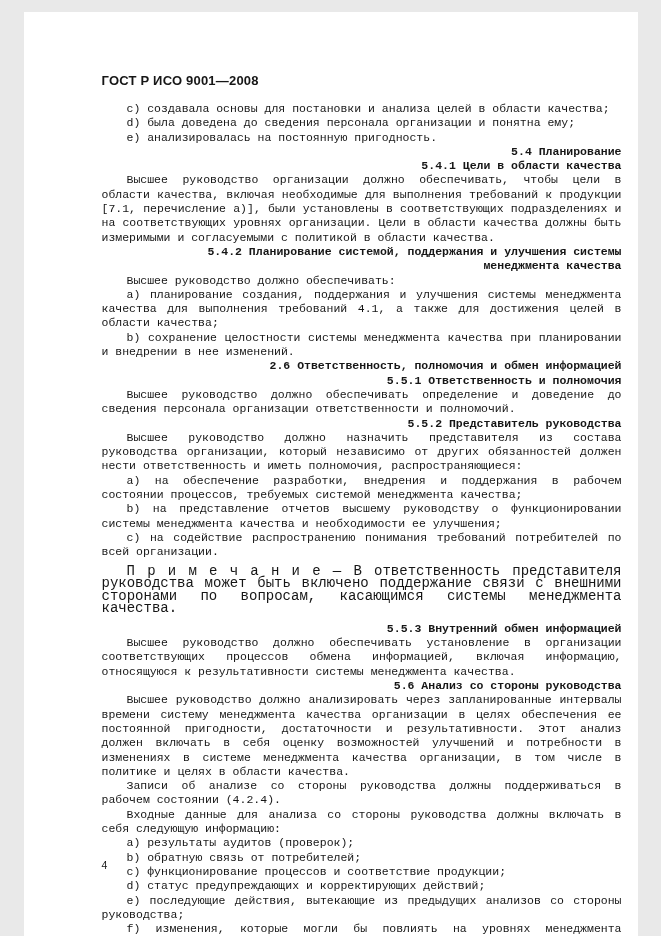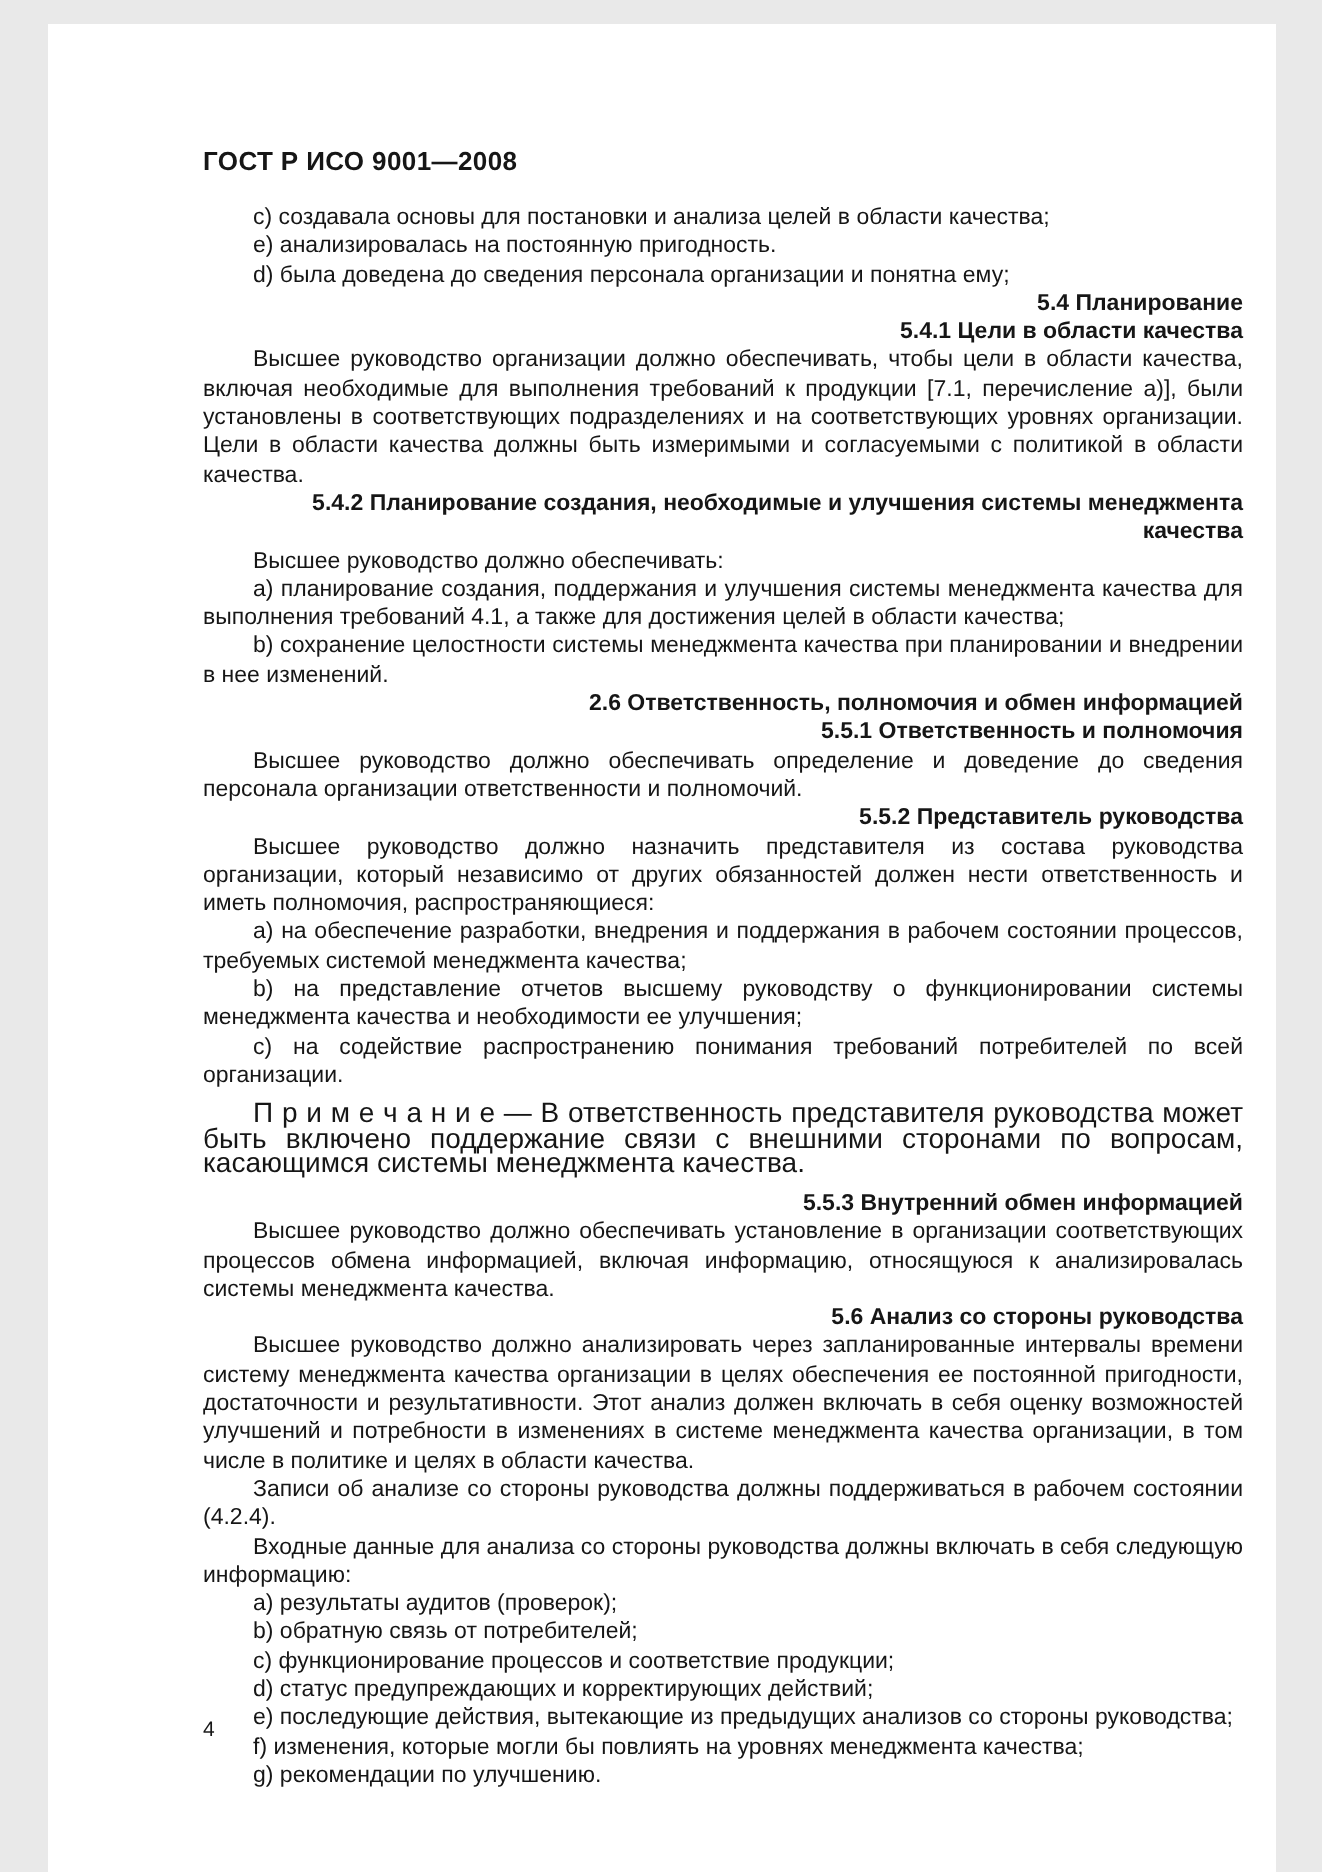--- a/index.html
+++ b/index.html
@@ -34,20 +34,21 @@
       width: 520px;
       font-size: 11.5px;
       line-height: 14.3px;
       text-align: justify;
     }
     .doc-body p {
       margin: 0;
       padding: 0;
       text-indent: 25px;
       hyphens: none;
+      font-family: Liberation Mono, monospace;
     }
     .doc-body p.heading {
       font-weight: bold;
       text-align: right;
     }
     .doc-body p.note {
       font-size: 14px;
       line-height: 12.6px;
       margin: 5px 0 7px 0;
     }
@@ -59,40 +60,40 @@
     }
   </style>
 </head>
 <body>
 
 <div class="page">
   <div class="doc-header">ГОСТ Р ИСО 9001—2008</div>
 
   <main class="doc-body">
       <p class="list-item">c) создавала основы для постановки и анализа целей в области качества;</p>
+      <p class="list-item">d) была доведена до сведения персонала организации и понятна ему;</p>
       <p class="list-item">e) анализировалась на постоянную пригодность.</p>
-      <p class="list-item">d) была доведена до сведения персонала организации и понятна ему;</p>
       <p class="heading">5.4 Планирование</p>
       <p class="heading">5.4.1 Цели в области качества</p>
       <p class="paragraph">Высшее руководство организации должно обеспечивать, чтобы цели в области качества, включая необходимые для выполнения требований к продукции [7.1, перечисление а)], были установлены в соответствующих подразделениях и на соответствующих уровнях организации. Цели в области качества должны быть измеримыми и согласуемыми с политикой в области качества.</p>
-      <p class="heading">5.4.2 Планирование создания, необходимые и улучшения системы менеджмента качества</p>
+      <p class="heading">5.4.2 Планирование системой, поддержания и улучшения системы менеджмента качества</p>
       <p class="paragraph">Высшее руководство должно обеспечивать:</p>
       <p class="list-item">a) планирование создания, поддержания и улучшения системы менеджмента качества для выполнения требований 4.1, а также для достижения целей в области качества;</p>
       <p class="list-item">b) сохранение целостности системы менеджмента качества при планировании и внедрении в нее изменений.</p>
       <p class="heading">2.6 Ответственность, полномочия и обмен информацией</p>
       <p class="heading">5.5.1 Ответственность и полномочия</p>
       <p class="paragraph">Высшее руководство должно обеспечивать определение и доведение до сведения персонала организации ответственности и полномочий.</p>
       <p class="heading">5.5.2 Представитель руководства</p>
       <p class="paragraph">Высшее руководство должно назначить представителя из состава руководства организации, который независимо от других обязанностей должен нести ответственность и иметь полномочия, распространяющиеся:</p>
       <p class="list-item">a) на обеспечение разработки, внедрения и поддержания в рабочем состоянии процессов, требуемых системой менеджмента качества;</p>
       <p class="list-item">b) на представление отчетов высшему руководству о функционировании системы менеджмента качества и необходимости ее улучшения;</p>
       <p class="list-item">c) на содействие распространению понимания требований потребителей по всей организации.</p>
       <p class="note">П р и м е ч а н и е — В ответственность представителя руководства может быть включено поддержание связи с внешними сторонами по вопросам, касающимся системы менеджмента качества.</p>
       <p class="heading">5.5.3 Внутренний обмен информацией</p>
-      <p class="paragraph">Высшее руководство должно обеспечивать установление в организации соответствующих процессов обмена информацией, включая информацию, относящуюся к анализировалась системы менеджмента качества.</p>
+      <p class="paragraph">Высшее руководство должно обеспечивать установление в организации соответствующих процессов обмена информацией, включая информацию, относящуюся к результативности системы менеджмента качества.</p>
       <p class="heading">5.6 Анализ со стороны руководства</p>
       <p class="paragraph">Высшее руководство должно анализировать через запланированные интервалы времени систему менеджмента качества организации в целях обеспечения ее постоянной пригодности, достаточности и результативности. Этот анализ должен включать в себя оценку возможностей улучшений и потребности в изменениях в системе менеджмента качества организации, в том числе в политике и целях в области качества.</p>
       <p class="paragraph">Записи об анализе со стороны руководства должны поддерживаться в рабочем состоянии (4.2.4).</p>
       <p class="paragraph">Входные данные для анализа со стороны руководства должны включать в себя следующую информацию:</p>
       <p class="list-item">a) результаты аудитов (проверок);</p>
       <p class="list-item">b) обратную связь от потребителей;</p>
       <p class="list-item">c) функционирование процессов и соответствие продукции;</p>
       <p class="list-item">d) статус предупреждающих и корректирующих действий;</p>
       <p class="list-item">e) последующие действия, вытекающие из предыдущих анализов со стороны руководства;</p>
       <p class="list-item">f) изменения, которые могли бы повлиять на уровнях менеджмента качества;</p>

